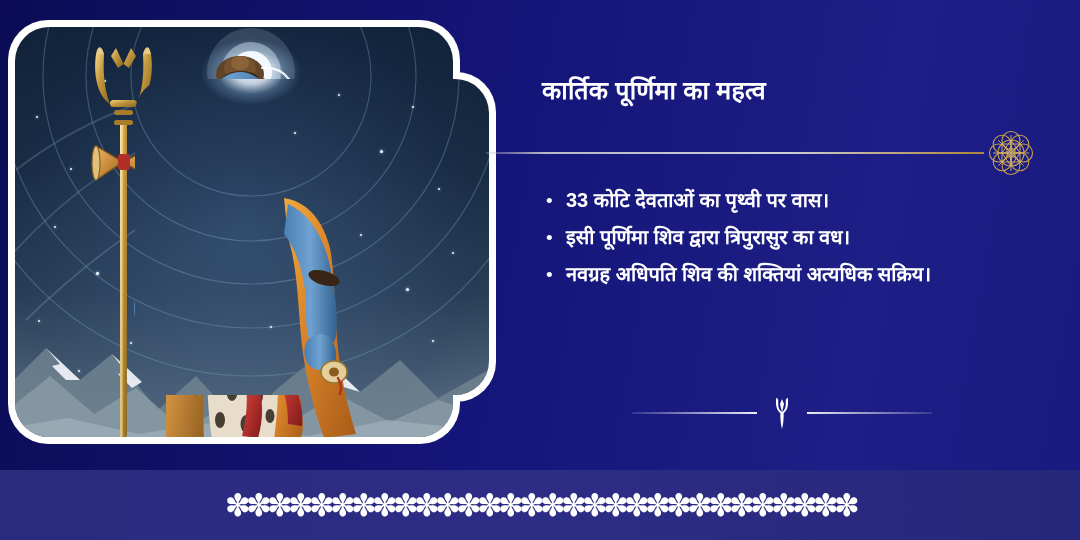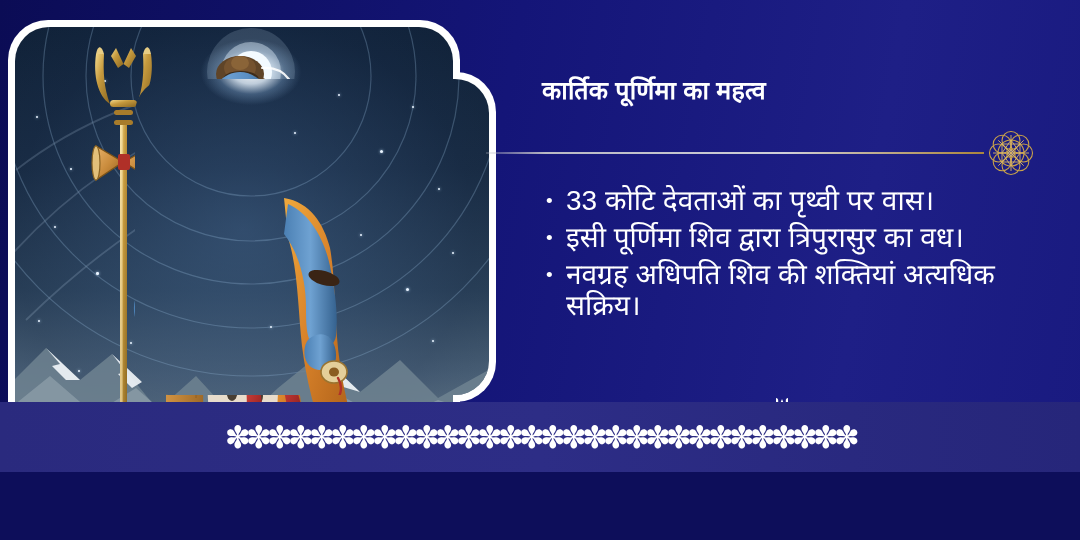--- a/index.html
+++ b/index.html
@@ -7,21 +7,21 @@
     padding: 0;
     background: #0d0e5a;
   }
   body {
     font-family: "Liberation Sans", sans-serif;
   }
 
   #poster {
     position: relative;
     width: 1080px;
-    height: 472px;
+    height: 540px;
     overflow: hidden;
     background: linear-gradient(100deg, #0b0c55 0%, #141578 45%, #1e1f86 78%, #191a80 100%);
   }
 
   
   .bottom-band {
     position: absolute;
     left: 0;
     bottom: 0;
     width: 1080px;
@@ -179,23 +179,23 @@
     width: 20px;
     color: #ffffff;
     font-size: 19px;
     line-height: 31px;
     text-align: left;
     padding-left: 4px;
   }
   .bullet-text {
     flex: 1 1 auto;
     color: #ffffff;
-    font-size: 28px;
+    font-size: 20px;
     line-height: 31px;
-    font-weight: 400;
+    font-weight: 700;
   }
 
   .divider {
     position: absolute;
     left: 96px;
     top: 393px;
     width: 300px;
     height: 40px;
     display: flex;
     align-items: center;

